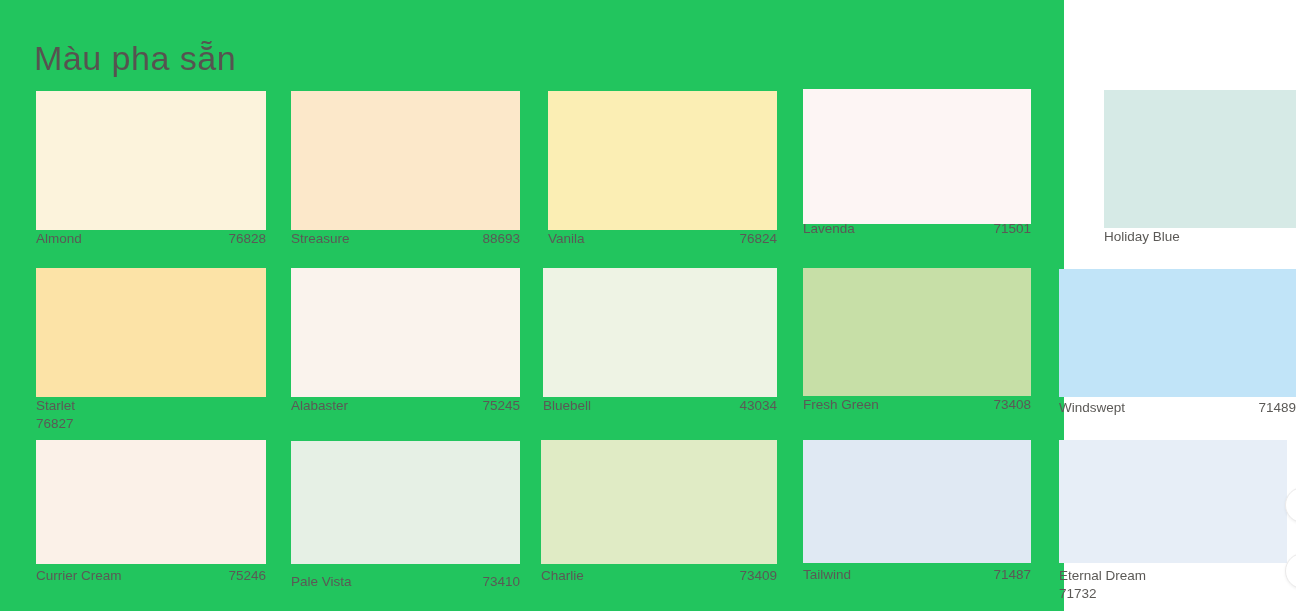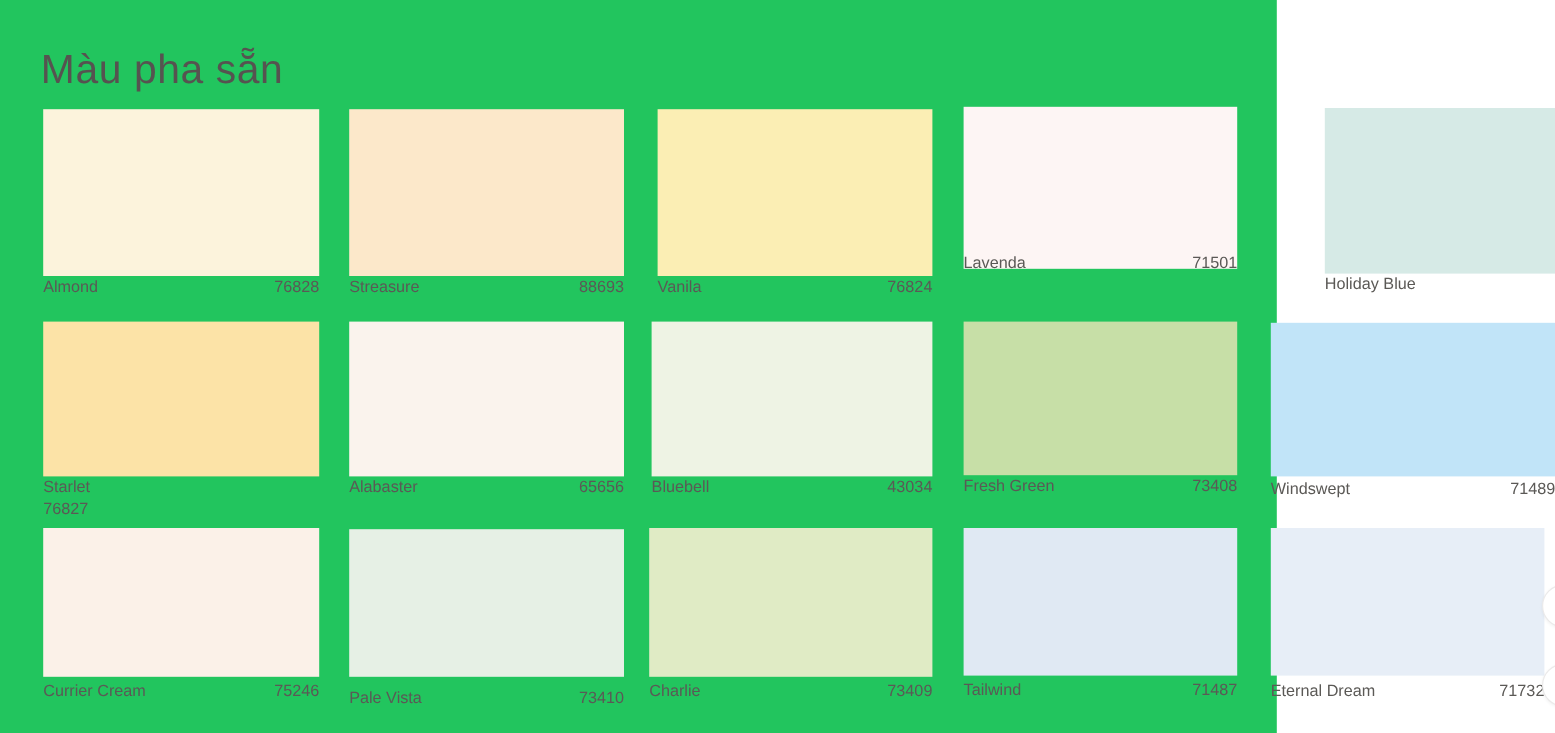--- a/index.html
+++ b/index.html
@@ -115,21 +115,21 @@
       </div>
       <div class="swatch-card" style="left: 548px; top: 91px; width: 229px; height: 169px;">
         <div class="swatch-chip" style="background: rgb(251, 238, 180); height: 139px;"></div>
         <div class="swatch-meta" style="top: 139px;">
           <span class="swatch-name" style="color: rgb(91, 89, 86);">Vanila</span>
           <span class="swatch-code" style="color: rgb(91, 89, 86);">76824</span>
         </div>
       </div>
       <div class="swatch-card" style="left: 803px; top: 89px; width: 228px; height: 165px;">
         <div class="swatch-chip" style="background: rgb(253, 245, 244); height: 135px;"></div>
-        <div class="swatch-meta" style="top: 121px;">
+        <div class="swatch-meta" style="top: 131px;">
           <span class="swatch-name" style="color: rgb(91, 89, 86);">Lavenda</span>
           <span class="swatch-code" style="color: rgb(91, 89, 86);">71501</span>
         </div>
       </div>
       <div class="swatch-card" style="left: 1104px; top: 90px; width: 242px; height: 168px;">
         <div class="swatch-chip" style="background: rgb(214, 234, 230); height: 138px;"></div>
         <div class="swatch-meta" style="top: 138px;">
           <span class="swatch-name" style="color: rgb(91, 89, 86);">Holiday Blue</span>
           <span class="swatch-code" style="color: rgb(91, 89, 86);">71484</span>
         </div>
@@ -138,21 +138,21 @@
         <div class="swatch-chip" style="background: rgb(252, 227, 167); height: 129px;"></div>
         <div class="swatch-meta" style="top: 129px; flex-direction: column;">
           <span class="swatch-name" style="color: rgb(91, 89, 86);">Starlet</span>
           <span class="swatch-code" style="color: rgb(91, 89, 86);">76827</span>
         </div>
       </div>
       <div class="swatch-card" style="left: 291px; top: 268px; width: 229px; height: 159px;">
         <div class="swatch-chip" style="background: rgb(250, 243, 237); height: 129px;"></div>
         <div class="swatch-meta" style="top: 129px;">
           <span class="swatch-name" style="color: rgb(91, 89, 86);">Alabaster</span>
-          <span class="swatch-code" style="color: rgb(91, 89, 86);">65656</span>
+          <span class="swatch-code" style="color: rgb(91, 89, 86);">75245</span>
         </div>
       </div>
       <div class="swatch-card" style="left: 543px; top: 268px; width: 234px; height: 159px;">
         <div class="swatch-chip" style="background: rgb(238, 243, 228); height: 129px;"></div>
         <div class="swatch-meta" style="top: 129px;">
           <span class="swatch-name" style="color: rgb(91, 89, 86);">Bluebell</span>
           <span class="swatch-code" style="color: rgb(91, 89, 86);">43034</span>
         </div>
       </div>
       <div class="swatch-card" style="left: 803px; top: 268px; width: 228px; height: 158px;">
@@ -192,21 +192,21 @@
       </div>
       <div class="swatch-card" style="left: 803px; top: 440px; width: 228px; height: 153px;">
         <div class="swatch-chip" style="background: rgb(224, 233, 243); height: 123px;"></div>
         <div class="swatch-meta" style="top: 126px;">
           <span class="swatch-name" style="color: rgb(91, 89, 86);">Tailwind</span>
           <span class="swatch-code" style="color: rgb(91, 89, 86);">71487</span>
         </div>
       </div>
       <div class="swatch-card" style="left: 1059px; top: 440px; width: 228px; height: 153px;">
         <div class="swatch-chip" style="background: rgb(231, 238, 247); height: 123px;"></div>
-        <div class="swatch-meta" style="top: 127px;">
+        <div class="swatch-meta" style="top: 127px; flex-direction: column;">
           <span class="swatch-name" style="color: rgb(91, 89, 86);">Eternal Dream</span>
           <span class="swatch-code" style="color: rgb(91, 89, 86);">71732</span>
         </div>
       </div>
     </div>
 
 <div class="edge-control" style="left: 1285px; top: 487px;"></div>
     <div class="edge-control" style="left: 1285px; top: 553px;"></div>
   </div>
 

